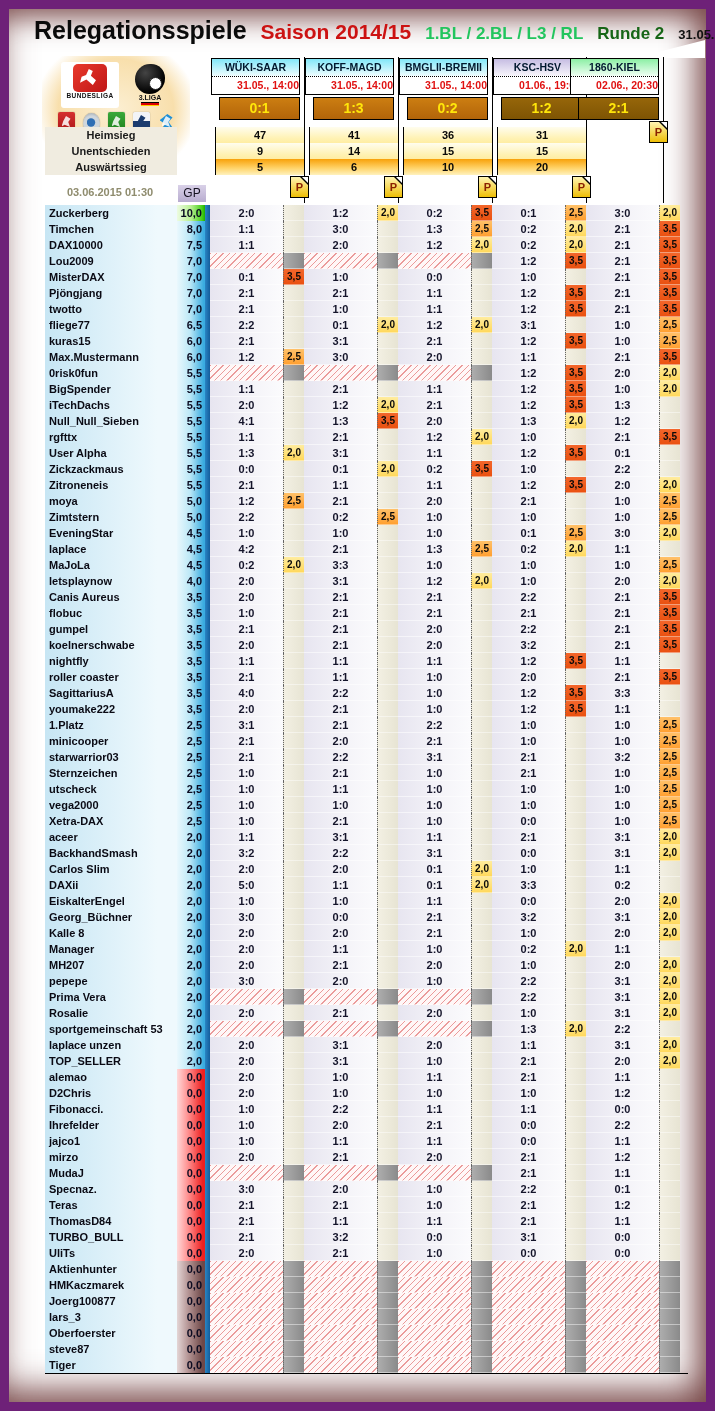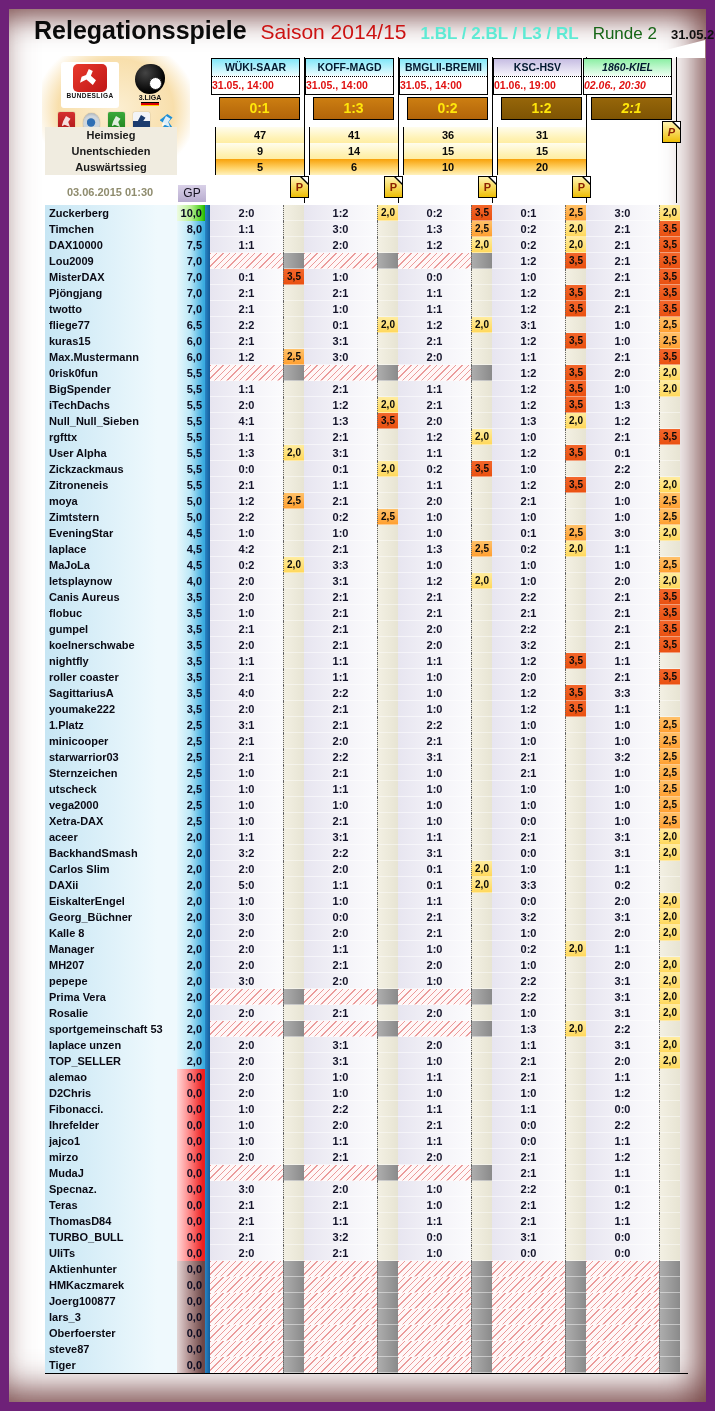--- a/index.html
+++ b/index.html
@@ -10,23 +10,23 @@
                   inset -30px 0 30px -18px rgba(118,68,68,.85),
                   inset 0 -36px 32px -22px rgba(118,68,68,.85),
                   inset 26px 0 30px -26px rgba(118,68,68,.35);}
   .swoosh{position:absolute;top:40px;right:10px;width:0;height:0;
        border-bottom:18px solid #fff;border-left:70px solid transparent;}
 
   
   .titlebar{position:absolute;left:34px;top:16px;right:16px;display:flex;
        align-items:baseline;gap:14px;white-space:nowrap}
   .t-main{font-size:25px;font-weight:bold;color:#0a0a0a}
-  .t-season{font-size:21px;font-weight:normal;color:#CC1212}
-  .t-leagues{font-size:17px;font-weight:bold;color:#5eead4}
-  .t-round{font-size:17px;font-weight:normal;color:#176617}
+  .t-season{font-size:21px;font-weight:bold;color:#CC1212}
+  .t-leagues{font-size:17px;font-weight:bold;color:#22c55e}
+  .t-round{font-size:17px;font-weight:bold;color:#176617}
   .t-range{font-size:13px;font-weight:bold;color:#101010}
 
   
   .logos{position:absolute;left:42px;top:56px;width:148px;height:118px;
        background:radial-gradient(ellipse at 50% 45%,#FCEFD2 0%,#F8DFAC 55%,rgba(248,223,172,0) 78%);}
   .bigrow{display:flex;gap:10px;justify-content:center;align-items:flex-start;padding-top:6px}
   .bl-logo{width:58px;height:46px;background:#fff;border-radius:3px;text-align:center;padding-top:2px;box-sizing:border-box}
   .bl-red{width:34px;height:28px;margin:0 auto;background:linear-gradient(135deg,#E8392B,#C01616);border-radius:5px;position:relative}
   .bl-red::after{content:"";position:absolute;left:7px;top:5px;width:16px;height:16px;
        background:#fff;clip-path:polygon(55% 0,80% 12%,68% 42%,100% 70%,80% 100%,40% 66%,0 86%,10% 48%,38% 38%);}
@@ -52,21 +52,21 @@
 
   
   #groups{position:absolute;left:211px;top:57px;width:470px;height:146px}
   .gcol{position:absolute;top:0;width:94px;height:146px;border-right:1px solid #000;box-sizing:border-box}
   .tbox{margin:1px 4px 0 0;border:1px solid #000;background:#fff}
   .tname{height:17px;line-height:17px;text-align:center;font-size:10.5px;font-weight:bold;color:#00182E;
        white-space:nowrap;overflow:hidden}
   .hd-cyan{background:linear-gradient(180deg,#82E7F8,#EFFDFF)}
   .hd-lavender{background:linear-gradient(180deg,#C6BDE2,#F8F6FC)}
   .hd-green{background:linear-gradient(180deg,#8CEFA4,#F0FFF4)}
-  .tdate{height:17px;line-height:17px;text-align:left;font-size:10.5px;font-weight:bold;color:#E01111;
+  .tdate{height:17px;line-height:17px;text-align:right;font-size:10.5px;font-weight:bold;color:#E01111;
        border-top:1px dotted #000;background:#fff}
   .rbox{margin:2px 4px 0 8px;border:1px solid #000;height:21px;line-height:21px;text-align:center;
        font-size:14px;font-weight:bold;color:#FFE60A}
   .rs-light{background:linear-gradient(180deg,#CC7E12,#B26409)}
   .rs-dark{background:linear-gradient(180deg,#96660A,#7E5403)}
   .aggwrap{margin-top:7px}
   .agg{height:16px;line-height:16px;margin-left:4px;border-left:1px solid #000;text-align:center;
        font-size:11px;font-weight:bold;color:#0a0a0a;
        background:linear-gradient(180deg,#FFFDEE,#FFF2B4 70%,#FFEDA2)}
   .agg.hl{background:linear-gradient(180deg,#F8A10A,#FFD266 55%,#FFF2BE)}
@@ -202,21 +202,21 @@
       <div class="rbox rs-dark">1:2</div>
       <div class="aggwrap">
         <div class="agg">31</div>
         <div class="agg">15</div>
         <div class="agg hl">20</div>
       </div>
       <div class="brow">
         <div class="pbadge">P</div>
       </div>
     </div>
-    <div class="gcol" style="left: 372px; font-style: italic;">
+    <div class="gcol" style="left: 359px;">
       <div class="tbox">
         <div class="tname hd-green">1860-KIEL</div>
         <div class="tdate">02.06., 20:30</div>
       </div>
       <div class="rbox rs-dark">2:1</div>
       <div class="brow">
         <div class="pbadge">P</div>
       </div>
     </div>
   </div>

